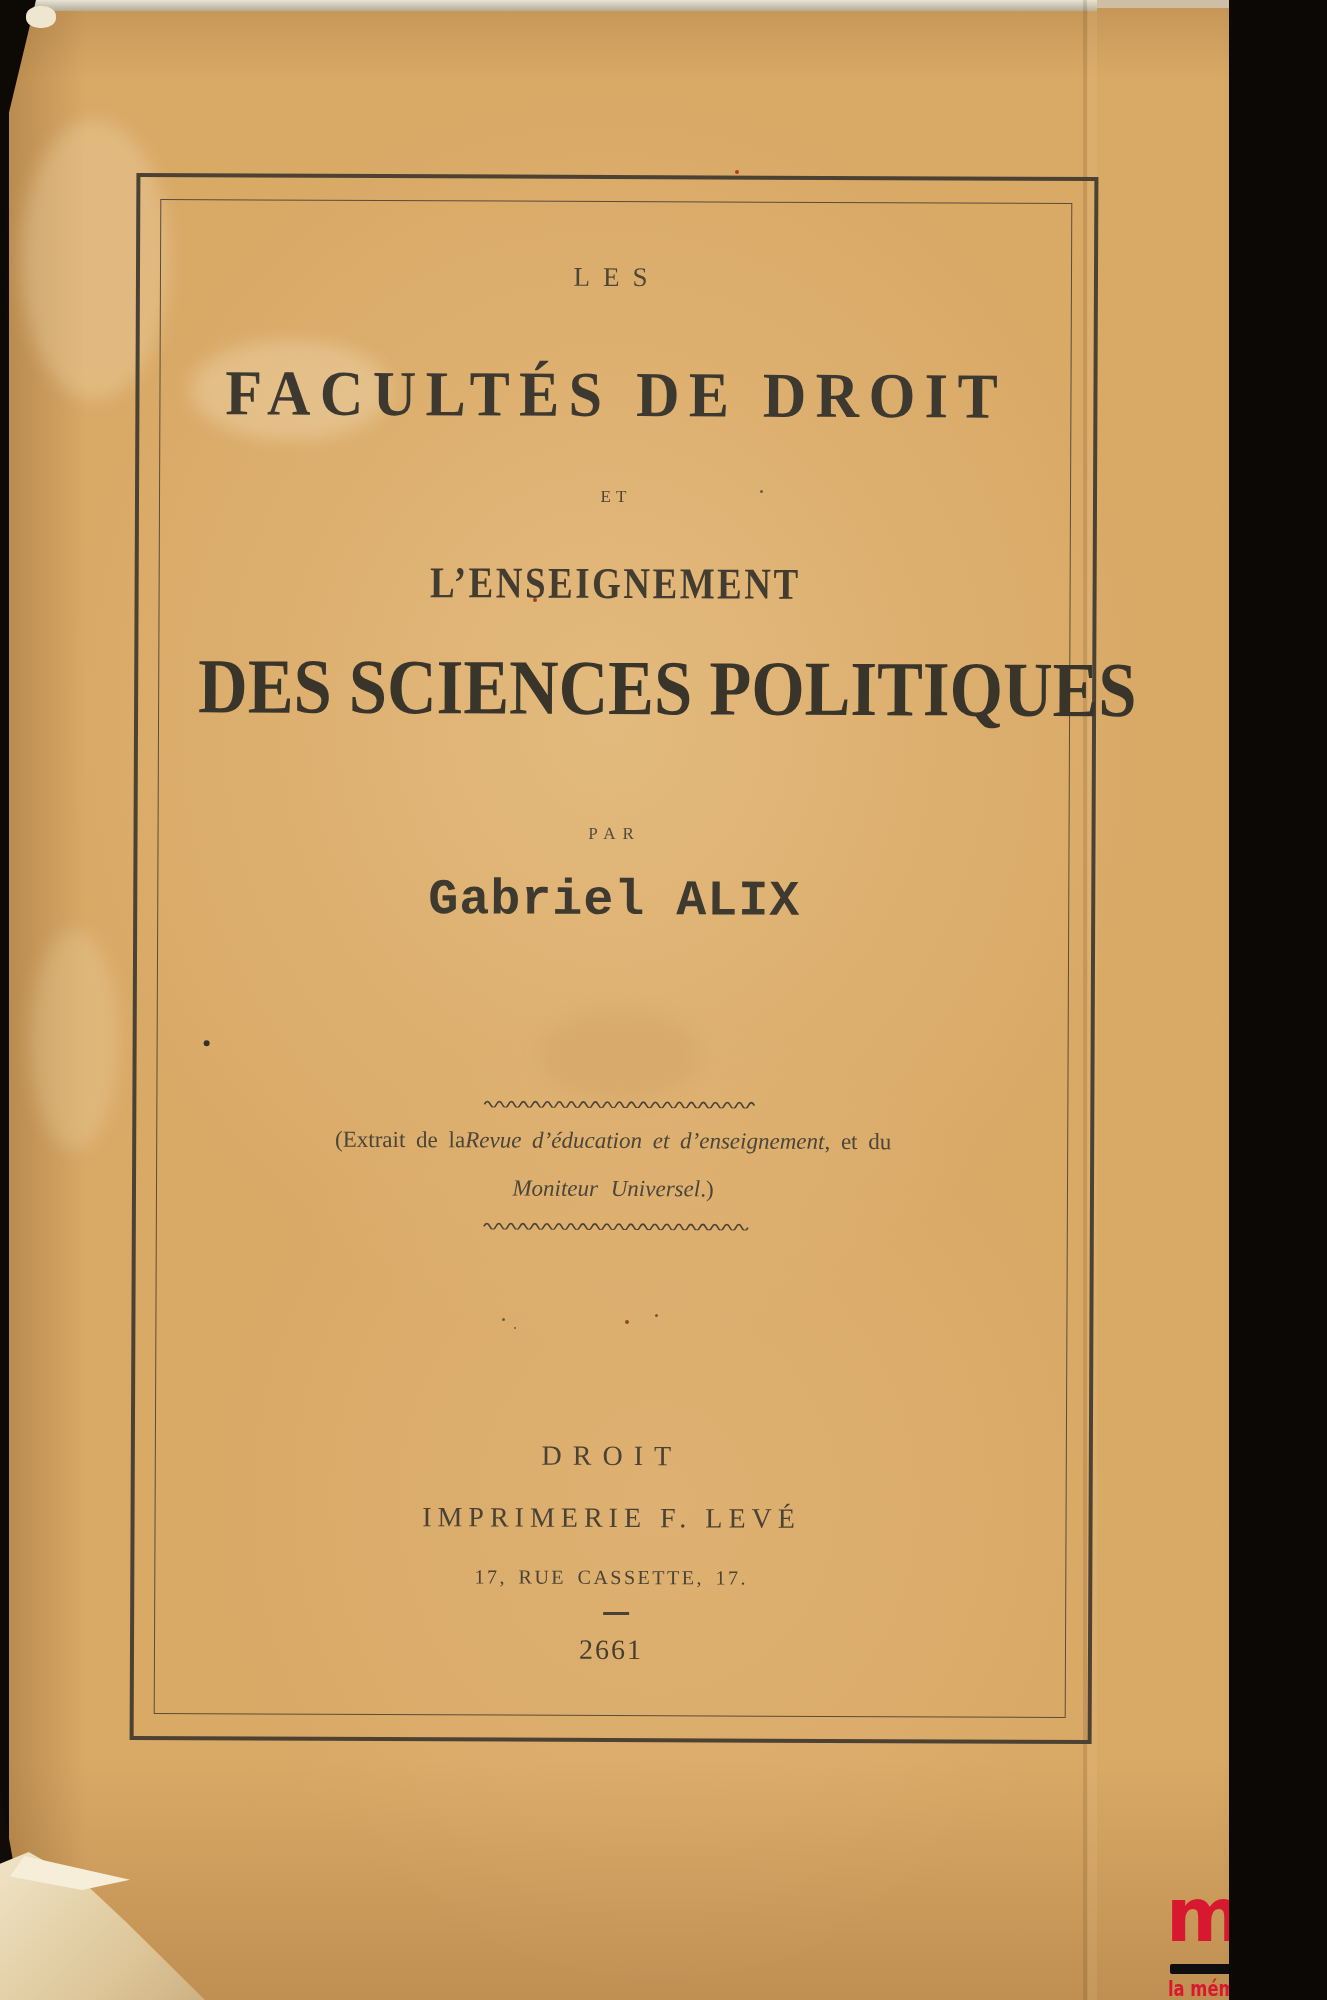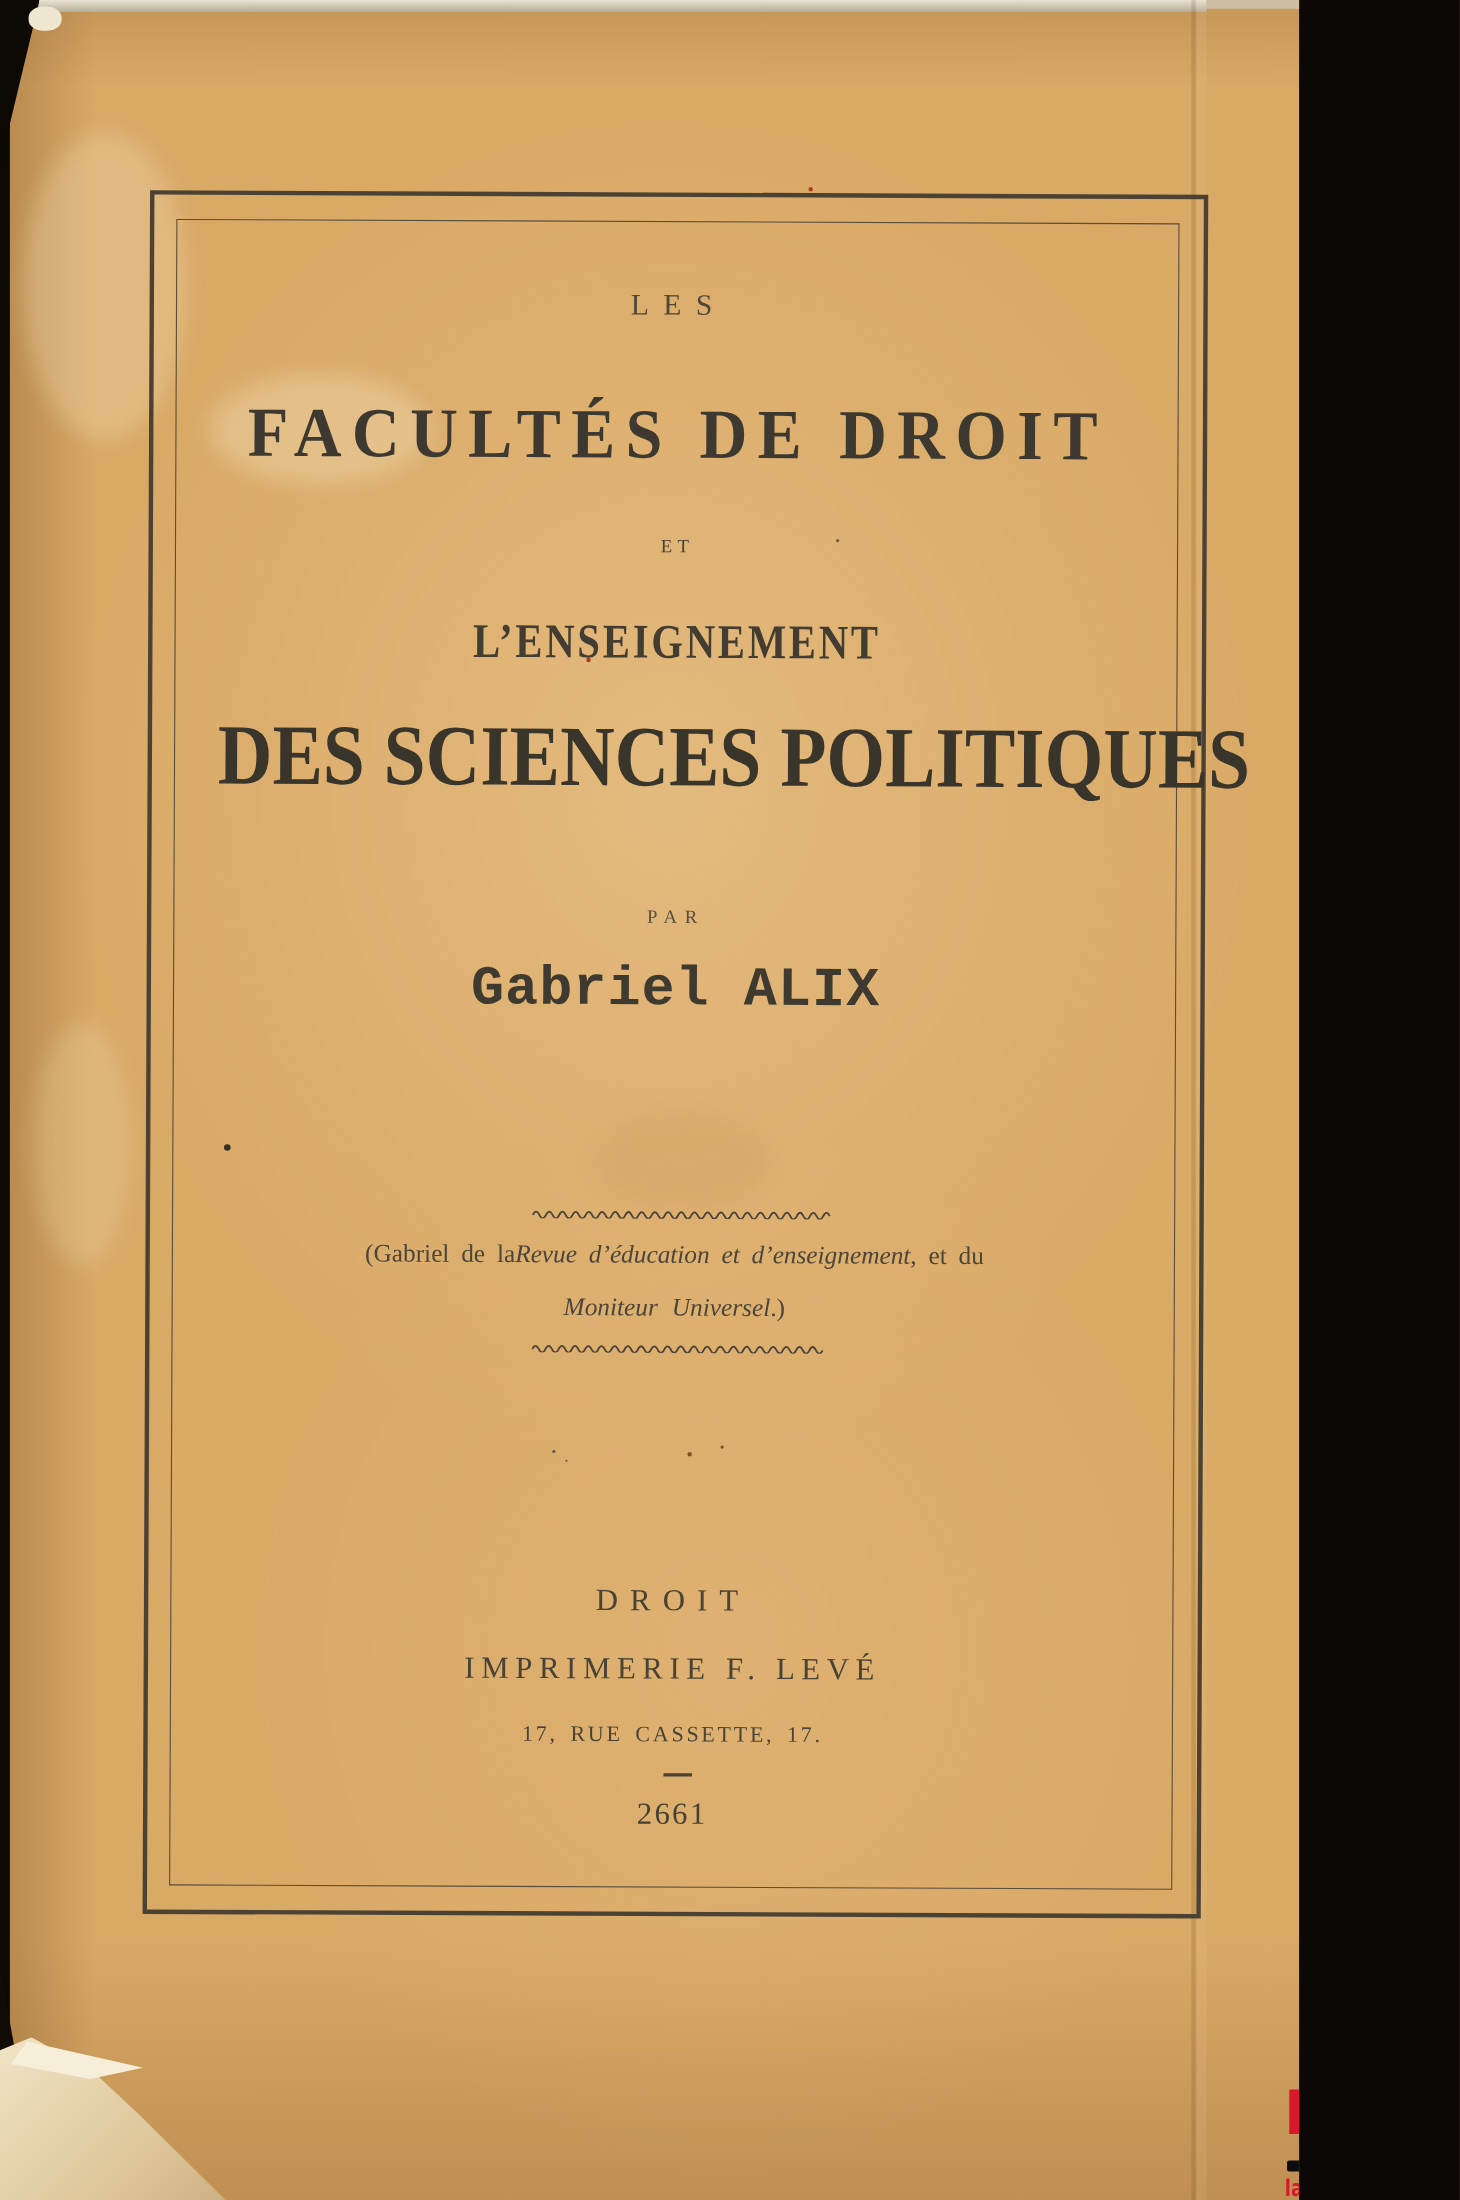--- a/index.html
+++ b/index.html
@@ -1,20 +1,21 @@
 <!DOCTYPE html>
 <html style="--mdd-red: #d7182f; --mdd-bar: #0e0e0e; --paper: #d9a966; --ink: #463f31;"><head>
 <meta charset="utf-8">
 <title>Book cover</title>
 <style>
   html,body{margin:0;padding:0;background:#0b0806;}
   .photo{
     position:relative;width:1181px;height:2000px;overflow:hidden;
     background:#0b0806;
     font-family:"Liberation Serif","DejaVu Serif",serif;
+    padding-left:48px;
   }
   
   .paper{
     position:absolute;left:8px;top:0;width:1303px;height:2000px;
     background:
       radial-gradient(60% 45% at 46% 36%, rgba(250,225,180,0.30), rgba(250,225,180,0) 70%),
       radial-gradient(50% 35% at 50% 75%, rgba(245,215,170,0.18), rgba(245,215,170,0) 70%),
       linear-gradient(90deg, rgba(110,70,25,0.30), rgba(110,70,25,0) 6%, rgba(110,70,25,0) 93%, rgba(110,70,25,0.22)),
       linear-gradient(180deg, rgba(120,80,30,0.22), rgba(120,80,30,0) 4%, rgba(120,80,30,0) 88%, rgba(130,85,35,0.30)),
       var(--paper,#d9a966);
@@ -140,21 +141,21 @@
     </div>
     <div class="line t-author">
       <span>Gabriel ALIX</span>
     </div>
 
     <svg class="wavy w1" width="272" height="9">
       <path stroke="#4a4236" stroke-width="1.6" fill="none" d="M1 6 q3 -6 6 0 t6 0 t6 0 t6 0 t6 0 t6 0 t6 0 t6 0 t6 0 t6 0 t6 0 t6 0 t6 0 t6 0 t6 0 t6 0 t6 0 t6 0 t6 0 t6 0 t6 0 t6 0 t6 0 t6 0 t6 0 t6 0 t6 0 t6 0 t6 0 t6 0 t6 0 t6 0 t6 0 t6 0 t6 0 t6 0 t6 0 t6 0 t6 0 t6 0 t6 0 t6 0 t6 0 t6 0 t6 0"></path>
     </svg>
 
     <div class="line t-extr1">
-      <span>(Gabriel de la </span><span class="it">Revue d’éducation et d’enseignement</span><span>, et du</span>
+      <span>(Extrait de la </span><span class="it">Revue d’éducation et d’enseignement</span><span>, et du</span>
     </div>
     <div class="line t-extr2">
       <span class="it">Moniteur Universel</span><span>.)</span>
     </div>
 
     <svg class="wavy w2" width="270" height="9">
       <path stroke="#4a4236" stroke-width="1.6" fill="none" d="M1 6 q3 -6 6 0 t6 0 t6 0 t6 0 t6 0 t6 0 t6 0 t6 0 t6 0 t6 0 t6 0 t6 0 t6 0 t6 0 t6 0 t6 0 t6 0 t6 0 t6 0 t6 0 t6 0 t6 0 t6 0 t6 0 t6 0 t6 0 t6 0 t6 0 t6 0 t6 0 t6 0 t6 0 t6 0 t6 0 t6 0 t6 0 t6 0 t6 0 t6 0 t6 0 t6 0 t6 0 t6 0 t6 0"></path>
     </svg>
 
     <div class="line t-paris">

